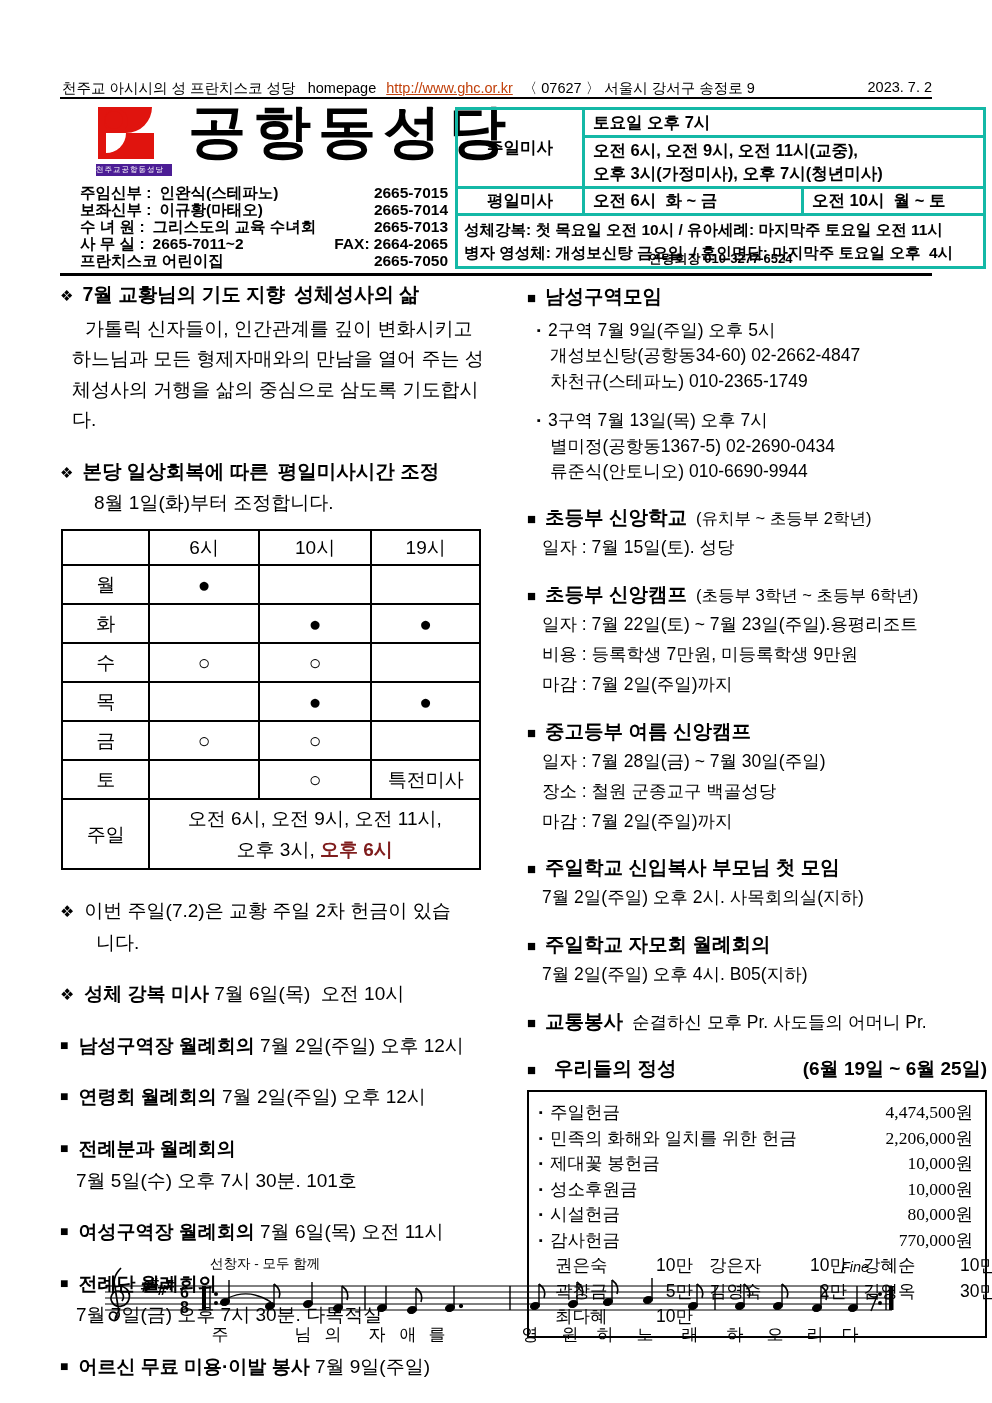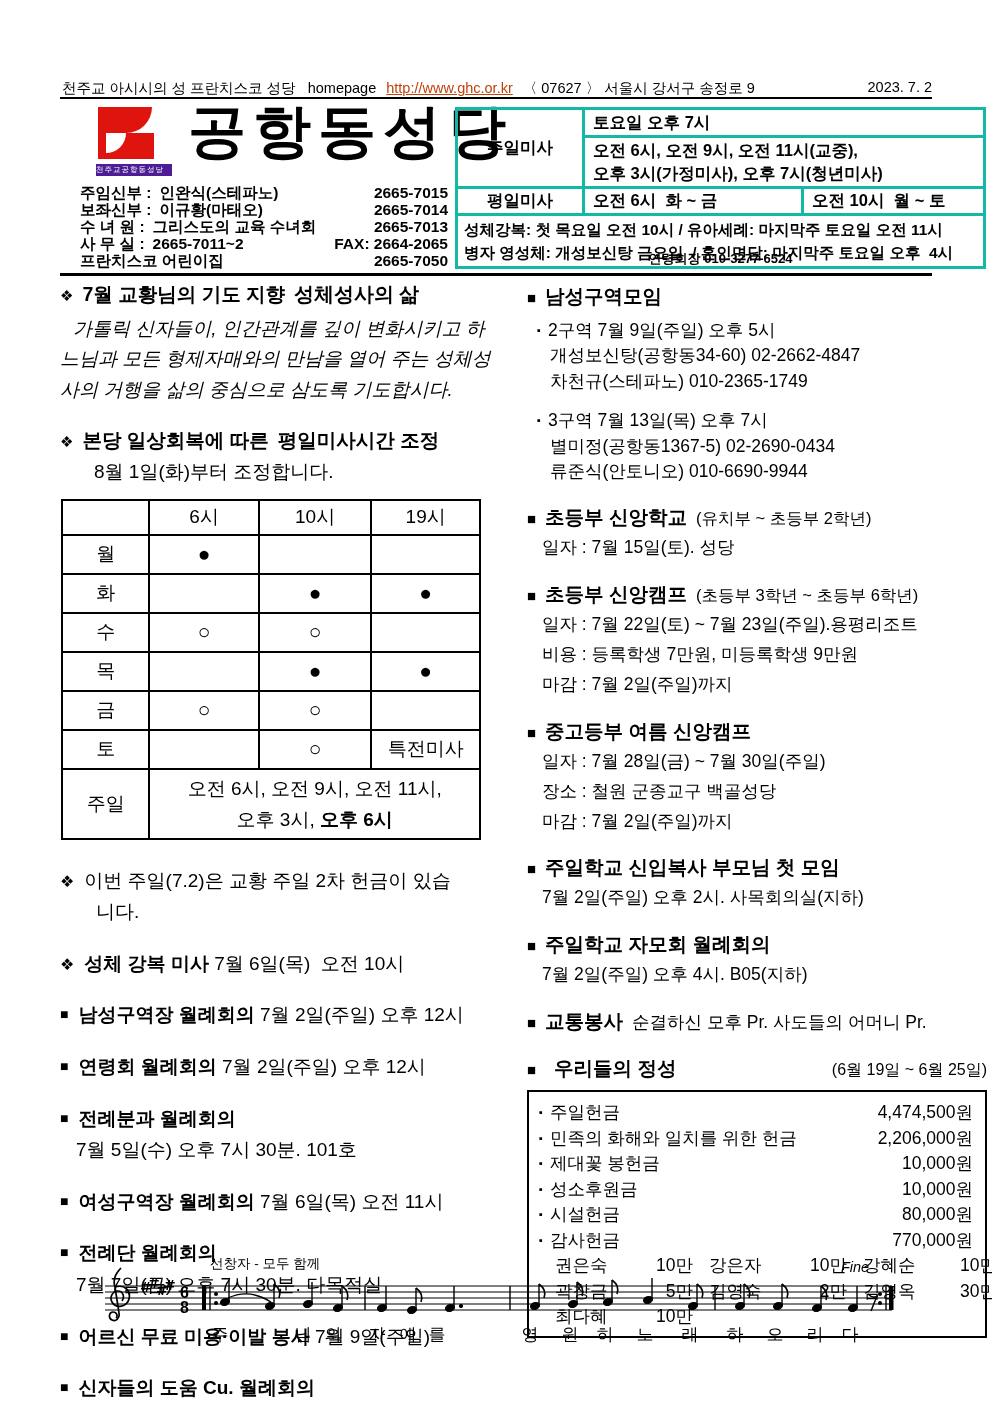--- a/index.html
+++ b/index.html
@@ -34,52 +34,52 @@
   .leader{position:absolute;left:455px;top:250px;width:531px;text-align:center;
           font-size:13px;font-weight:700;}
   .rule-mid{position:absolute;left:60px;right:60px;top:273px;border-top:3px solid #000;}
   
   .col-left{position:absolute;left:60px;top:281px;width:432px;font-size:19px;}
   .col-right{position:absolute;left:527px;top:281px;width:460px;font-size:17.5px;}
   .sechead{display:flex;align-items:baseline;gap:9px;font-weight:700;font-size:19.5px;}
   .sechead .bullet{font-size:15px;}
   .sechead .em{font-family:"Liberation Serif","DejaVu Serif",serif;font-weight:700;font-size:20px;}
   .sechead .note{font-weight:400;font-size:16.5px;}
-  .para{margin:6px 0 0 0;line-height:1.6;text-indent:13px;font-style:italic;}
+  .para{margin:6px 0 0 12px;line-height:1.6;text-indent:13px;}
   .subline{margin:4px 0 0 34px;line-height:1.5;}
   
   .sched{border-collapse:collapse;width:420px;margin:12px 0 0 1px;text-align:center;font-size:19px;}
   .sched td,.sched th{border:2px solid #000;font-weight:400;}
   .sched th{height:31px;}
   .sched td{height:35px;}
   .sched .day{width:86px;}
   .sched .c1{width:109px;}  .sched .c2{width:112px;}  .sched .c3{width:108px;}
   .sched .sym{font-size:21px;}
   .sched .sunday td{height:66px;line-height:31px;}
-  .red{color:#000000;font-weight:700;}
+  .red{color:#7f1d1d;font-weight:700;}
   
   .item{margin-top:25px;line-height:1.4;}
   .item .bullet{margin-right:10px;font-size:14px;vertical-align:2px;}
   .item .bullet.diamond{font-size:16px;vertical-align:0;}
   .item .t{font-weight:700;}
   .item .cont{margin:5px 0 0 16px;}
   .item .cont-deep{margin-left:36px;}
   
   .rblock{margin-top:20px;}
   .rblock:first-child{margin-top:2px;}
   .rline{margin:4px 0 0 15px;line-height:1.48;}
   .group{margin:8px 0 0 10px;line-height:1.45;}
   .group .g2{margin-left:13px;}
   .sbul{font-size:11px;margin-right:7px;vertical-align:2px;}
   .offer-head{display:flex;align-items:baseline;}
-  .offer-head .period{margin-left:auto;font-weight:400;font-size:16px;}
+  .offer-head .period{margin-left:auto;font-weight:700;font-size:19px;}
   .offer-box{border:2px solid #000;margin-top:8px;padding:8px 12px 6px 10px;font-size:17.5px;}
   .orow{display:flex;line-height:25.5px;}
   .orow .olabel{white-space:pre-wrap;}
-  .orow .oamt{margin-left:auto;}
+  .orow .oamt{margin-left:auto;font-family:Liberation Serif, serif;}
   .thanks{display:grid;grid-template-columns:76px 62px 92px 62px 92px 58px;line-height:25.5px;
           padding-left:16px;}
   .thanks .amt{text-align:right;}
   
   .music{position:absolute;left:60px;top:1256px;width:872px;height:125px;}
 </style>
 </head>
 <body>
 
 <div class="page">

